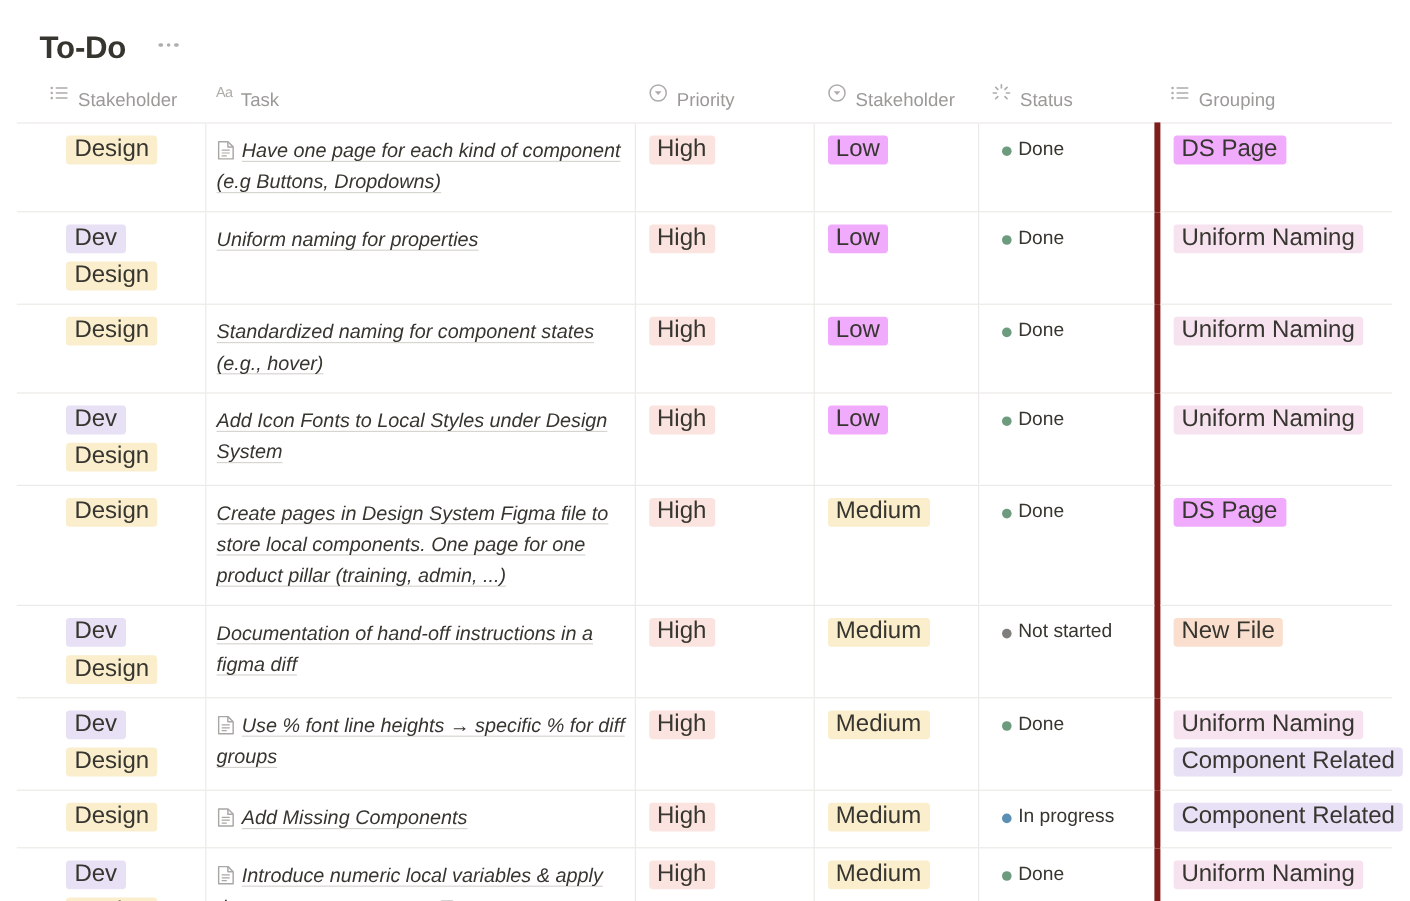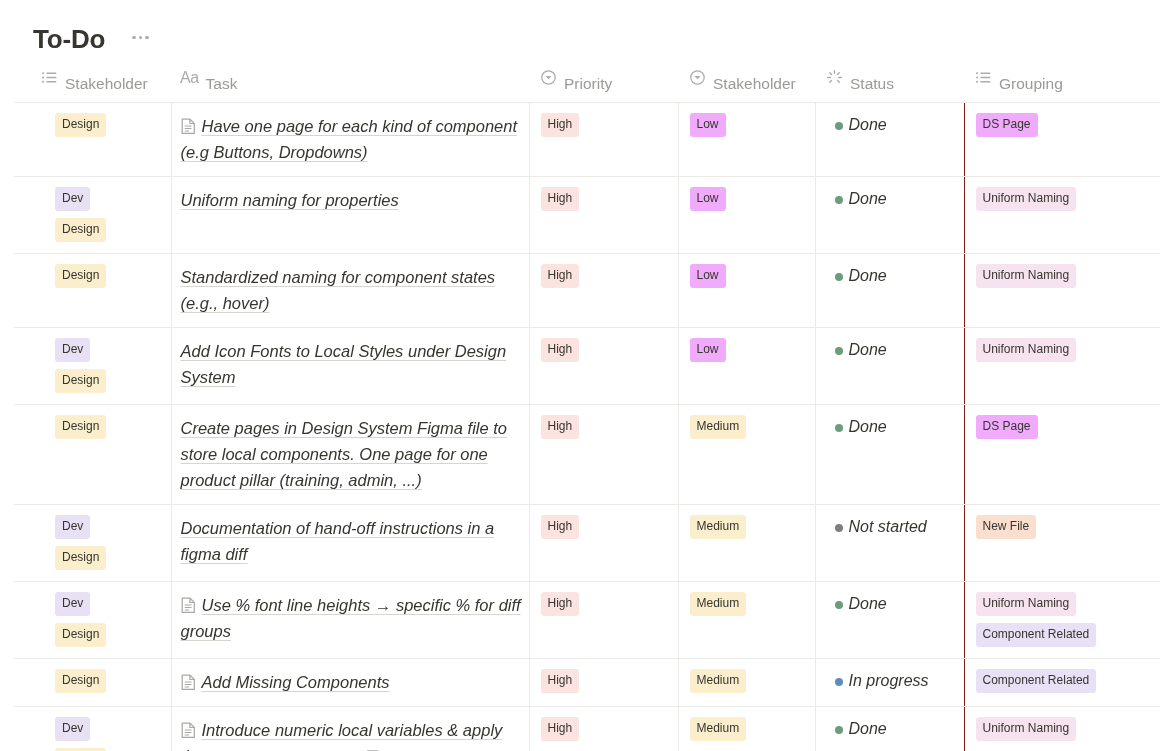--- a/index.html
+++ b/index.html
@@ -69,40 +69,40 @@
 
   .table td {
     border-bottom: 1px solid #eceae6;
     vertical-align: top;
     padding: 10px 0 11px 0;
   }
   .table td.c-stake { border-right: 1px solid #eceae6; }
   .table td.c-task  { border-right: 1px solid #eceae6; }
   .table td.c-prio  { border-right: 1px solid #eceae6; }
   .table td.c-diff  { border-right: 1px solid #eceae6; }
-  .table td.c-stat  { border-right: 1px solid #7f1d1d; font-style: italic; }
+  .table td.c-stat  { border-right: 5px solid #7f1d1d; }
 
   
   .col-stake { width: 157px; }
   .col-task  { width: 358px; }
   .col-prio  { width: 149px; }
   .col-diff  { width: 137px; }
   .col-stat  { width: 149px; }
   .col-group { width: 196px; }
 
   .cell-pad-stake { padding-left: 41px; }
   .cell-pad       { padding-left: 11px; }
   .cell-pad-task  { padding-left: 9px; font-style: italic; }
 
   
   .pill {
     display: inline-block;
     border-radius: 3px;
     padding: 1px 7px 3px 7px;
-    font-size: 12px;
+    font-size: 20px;
     line-height: 20px;
     color: #37352f;
     white-space: nowrap;
   }
   .pill-stack { display: flex; flex-direction: column; align-items: flex-start; gap: 7px; }
 
   .pill.tone-yellow { background: #faeecd; }
   .pill.tone-purple { background: #e8e0f4; }
   .pill.tone-red    { background: #fbe4e0; }
   .pill.tone-green  { background: #f0abfc; }
@@ -195,21 +195,21 @@
         <rect x="5" y="7.4" width="9.5" height="1.2" rx="0.6" fill="#aeaca8"></rect>
         <rect x="5" y="11.4" width="9.5" height="1.2" rx="0.6" fill="#aeaca8"></rect>
       </svg>
               </span>
        <span class="th-label">Stakeholder</span>
      </div>
           </th>
           <th>
             <div class="th-inner " style="padding-left:9px">
        <span>
-                <span style="font-size:16px;color:#aeaca8;letter-spacing:-0.5px;line-height:17px;display:block;">Aa</span>
+                <span style="font-size:12px;color:#aeaca8;letter-spacing:-0.5px;line-height:17px;display:block;">Aa</span>
               </span>
        <span class="th-label">Task</span>
      </div>
           </th>
           <th>
             <div class="th-inner " style="padding-left:11px">
        <span>
                 <svg width="17" height="17" viewBox="0 0 16 16" fill="none">
         <circle cx="8" cy="8" r="6.3" stroke="#aeaca8" stroke-width="1.2"></circle>
         <path d="M5.3 6.6 L8 9.6 L10.7 6.6 Z" fill="#aeaca8"></path>

